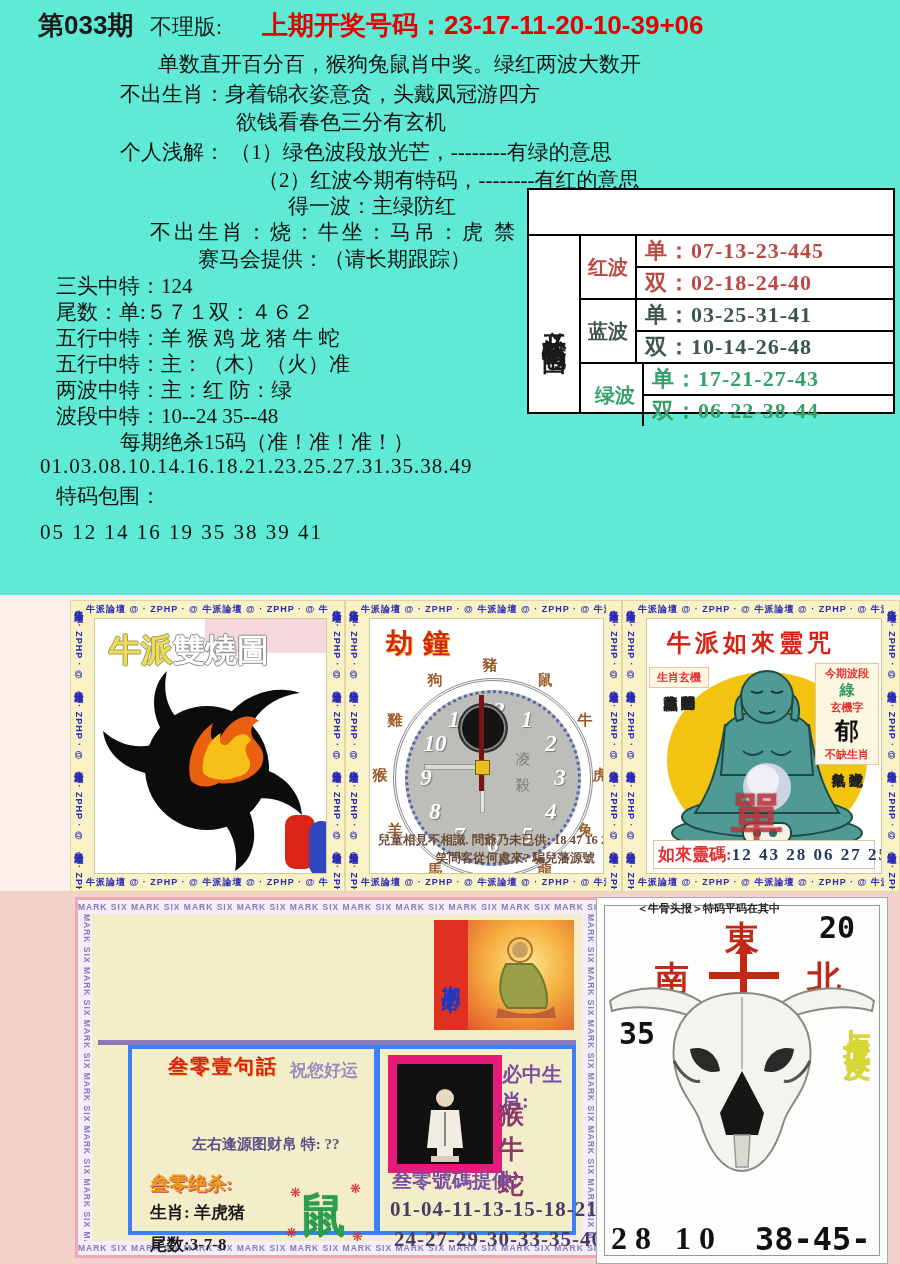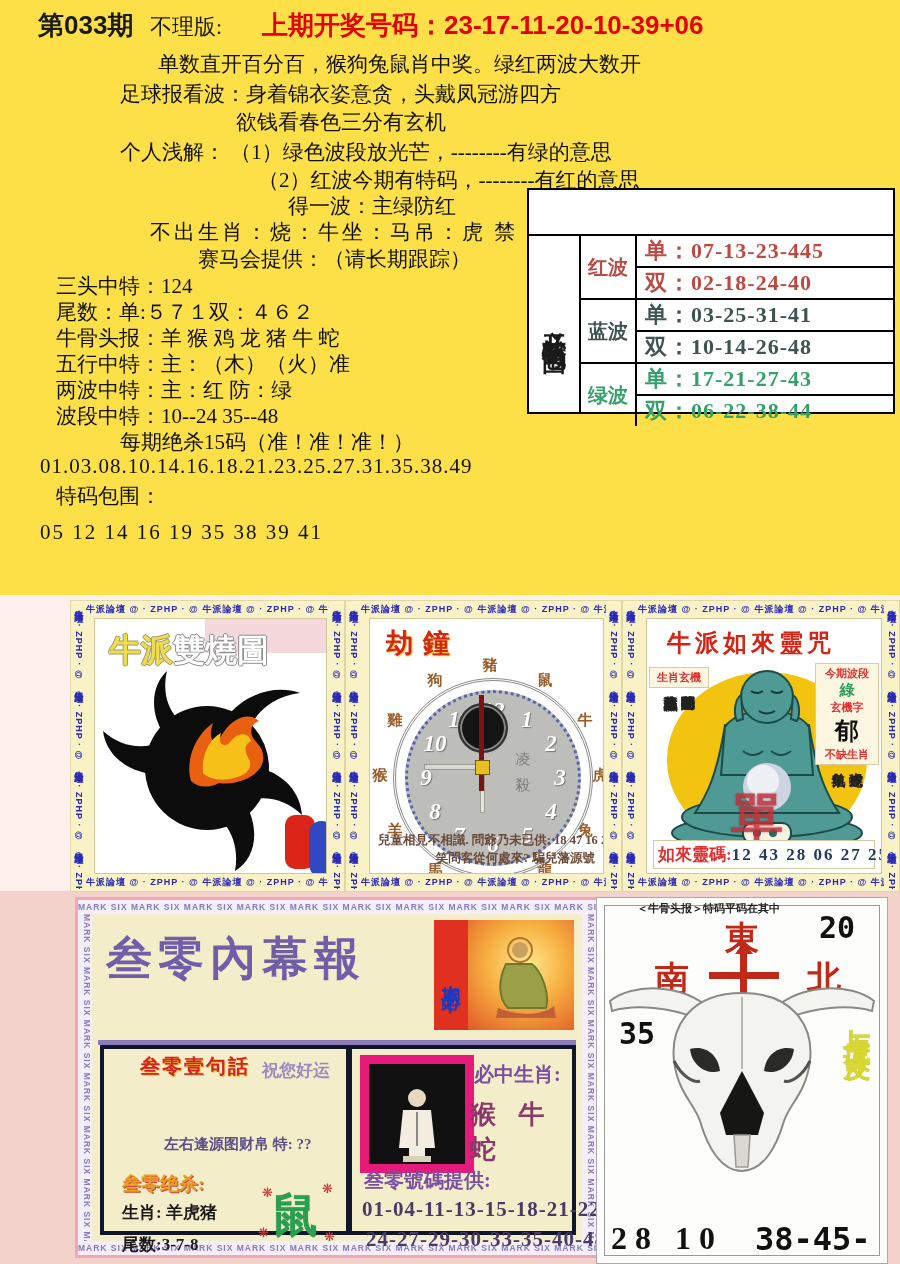--- a/index.html
+++ b/index.html
@@ -1,32 +1,32 @@
 <!DOCTYPE html>
 <html><head>
 <meta charset="utf-8">
 <style>
   html,body{margin:0;padding:0;background:#ffffff;}
-  #page{position:relative;width:900px;height:1264px;overflow:hidden;background:#fde047;
+  #page{position:relative;width:900px;height:1264px;overflow:hidden;background:#5eead4;
         font-family:"Liberation Serif","DejaVu Serif",serif;color:#1a1a1a;}
   .abs{position:absolute;}
   
   .issue{left:38px;top:8px;font-size:26px;font-weight:bold;font-family:"Liberation Sans",sans-serif;}
   .edition{left:150px;top:12px;font-size:22px;}
   .lastdraw{left:262px;top:8px;font-size:26px;font-weight:bold;color:#e60000;font-family:"Liberation Sans",sans-serif;}
   .bline{font-size:21px;white-space:nowrap;color:#111;}
   
   .wtable{left:527px;top:188px;width:364px;height:222px;border:2px solid #000;background:#fff;}
   .wtop{height:44px;border-bottom:2px solid #000;}
   .wbody{display:flex;height:176px;}
   .wvert{width:50px;border-right:2px solid #000;display:flex;align-items:center;justify-content:center;
          writing-mode:vertical-rl;text-orientation:upright;font-size:24px;font-weight:bold;letter-spacing:4px;}
   .wgroups{flex:1;display:flex;flex-direction:column;}
   .wgroup{flex:1;display:flex;border-bottom:2px solid #000;}
-  .wgroup:last-child{border-bottom:none;}
+  .wgroup:last-child{border-bottom:none;padding-left:7px;}
   .wlabel{width:54px;border-right:2px solid #000;display:flex;align-items:center;justify-content:center;
           font-size:20px;font-weight:bold;text-align:center;line-height:1.1;}
   .wnums{flex:1;display:flex;flex-direction:column;}
   .wrow{flex:1;display:flex;align-items:center;padding-left:8px;font-size:22px;font-weight:bold;letter-spacing:1px;border-bottom:2px solid #000;white-space:nowrap;}
   .wrow:last-child{border-bottom:none;}
   .c-red{color:#bc4a42;} .c-blue{color:#3d5450;} .c-green{color:#35a06a;}
   
   .lowbg1{left:0;top:595px;width:900px;height:296px;background:#fdf0ec;}
   .lowbg2{left:0;top:891px;width:900px;height:373px;background:#f3d2cc;}
   .panel{background:#f8f2c6;box-shadow:0 0 0 1px #e0d8a0 inset;}
@@ -79,21 +79,21 @@
   .msband.lft{left:3px;top:17px;bottom:17px;width:14px;writing-mode:vertical-rl;}
   .msband.rgt{right:3px;top:17px;bottom:17px;width:14px;writing-mode:vertical-rl;}
   .msinner{position:absolute;left:17px;right:17px;top:17px;bottom:17px;background:#f4edca;}
   .mstitle{position:absolute;left:14px;top:14px;font-size:46px;font-weight:bold;color:#6f5fa8;letter-spacing:6px;
            font-family:"Liberation Sans",sans-serif;}
   .msbadge{position:absolute;right:8px;top:6px;width:140px;height:110px;background:#e03020;display:flex;}
   .msbadgetxt{width:34px;writing-mode:vertical-rl;text-orientation:upright;color:#2038c0;font-weight:bold;
               font-size:19px;display:flex;align-items:center;justify-content:center;letter-spacing:3px;}
   .msdeity{flex:1;background:radial-gradient(circle at 55% 40%,#ffe890 0%,#f6b040 45%,#e05828 100%);position:relative;}
   .mshr{position:absolute;left:6px;right:6px;top:126px;height:5px;background:#8a7ab8;}
-  .msbox{position:absolute;border:4px solid #0f172a;background:#f4edca;}
+  .msbox{position:absolute;border:4px solid #3b82f6;background:#f4edca;margin-left:28px;}
   .slogan{color:#d42020;font-size:20px;font-weight:bold;text-shadow:1px 1px 0 #f0c040;letter-spacing:2px;}
   .wish{color:#9a8ac0;font-size:17px;font-weight:bold;}
   .fortune{color:#5a4f86;font-size:15px;font-weight:bold;}
   .killlab{color:#e8a020;font-size:19px;font-weight:bold;text-shadow:1px 1px 0 #d04040;}
   .darkb{color:#1a1a1a;font-size:17px;font-weight:bold;}
   .bigrat{position:absolute;font-size:46px;font-weight:bold;color:#28a050;text-shadow:0 0 1px #0a6a30;}
   .ratdot{position:absolute;color:#d03030;font-size:13px;}
   .blackbox{position:absolute;border:9px solid #e61a7a;background:#101010;display:flex;align-items:flex-end;justify-content:center;}
   .purple20{color:#7a4fa0;font-size:20px;font-weight:bold;}
   .animals{color:#8a3a6a;font-size:26px;font-weight:bold;letter-spacing:8px;}
@@ -114,30 +114,30 @@
 <div id="page">
 
   <div class="abs lowbg1"></div>
   <div class="abs lowbg2"></div>
 
   <div class="abs issue">第033期</div>
   <div class="abs edition">不理版:</div>
   <div class="abs lastdraw">上期开奖号码：23-17-11-20-10-39+06</div>
 
   <div class="abs bline" style="left:158px;top:50px;">单数直开百分百，猴狗兔鼠肖中奖。绿红两波大数开</div>
-  <div class="abs bline" style="left:120px;top:80px;">足球报看波：身着锦衣姿意贪，头戴凤冠游四方</div>
+  <div class="abs bline" style="left:120px;top:80px;">不出生肖：身着锦衣姿意贪，头戴凤冠游四方</div>
   <div class="abs bline" style="left:236px;top:108px;">欲钱看春色三分有玄机</div>
   <div class="abs bline" style="left:120px;top:138px;">个人浅解：  （1）绿色波段放光芒，--------有绿的意思</div>
   <div class="abs bline" style="left:258px;top:166px;">（2）红波今期有特码，--------有红的意思</div>
   <div class="abs bline" style="left:288px;top:192px;">得一波：主绿防红</div>
   <div class="abs bline" style="left:150px;top:218px;letter-spacing:3px;">不出生肖：烧：牛坐：马吊：虎 禁：羊</div>
   <div class="abs bline" style="left:198px;top:245px;">赛马会提供：（请长期跟踪）</div>
   <div class="abs bline" style="left:56px;top:272px;">三头中特：124</div>
   <div class="abs bline" style="left:56px;top:298px;">尾数：单:５７１双：４６２</div>
-  <div class="abs bline" style="left:56px;top:324px;">牛骨头报：羊 猴 鸡 龙 猪 牛 蛇</div>
+  <div class="abs bline" style="left:56px;top:324px;">五行中特：羊 猴 鸡 龙 猪 牛 蛇</div>
   <div class="abs bline" style="left:56px;top:350px;">五行中特：主：（木）（火）准</div>
   <div class="abs bline" style="left:56px;top:376px;">两波中特：主：红 防：绿</div>
   <div class="abs bline" style="left:56px;top:402px;">波段中特：10--24 35--48</div>
   <div class="abs bline" style="left:120px;top:428px;">每期绝杀15码（准！准！准！）</div>
   <div class="abs bline" style="left:40px;top:454px;letter-spacing:1px;">01.03.08.10.14.16.18.21.23.25.27.31.35.38.49</div>
   <div class="abs bline" style="left:56px;top:482px;">特码包围：</div>
   <div class="abs bline" style="left:40px;top:520px;letter-spacing:2px;">05 12 14 16 19 35 38 39 41</div>
 
   <div class="abs wtable">
     <div class="wtop"></div>
@@ -293,21 +293,20 @@
       <div class="p3bottom"><span class="p3bl">如來靈碼:</span><span class="p3bn">12 43 28 06 27 25 18</span></div>
     </div>
   </div>
 
   <div class="abs msouter">
     <div class="msband top">MARK SIX   MARK SIX   MARK SIX   MARK SIX   MARK SIX   MARK SIX   MARK SIX   MARK SIX   MARK SIX   MARK SIX   MARK SIX   MARK SIX   MARK SIX   MARK SIX</div>
     <div class="msband bot">MARK SIX   MARK SIX   MARK SIX   MARK SIX   MARK SIX   MARK SIX   MARK SIX   MARK SIX   MARK SIX   MARK SIX   MARK SIX   MARK SIX   MARK SIX   MARK SIX</div>
     <div class="msband lft">MARK SIX   MARK SIX   MARK SIX   MARK SIX   MARK SIX   MARK SIX   MARK SIX   MARK SIX   MARK SIX   MARK SIX   MARK SIX   MARK SIX   MARK SIX   MARK SIX</div>
     <div class="msband rgt">MARK SIX   MARK SIX   MARK SIX   MARK SIX   MARK SIX   MARK SIX   MARK SIX   MARK SIX   MARK SIX   MARK SIX   MARK SIX   MARK SIX   MARK SIX   MARK SIX</div>
     <div class="msinner">
-      <div class="mstitle">叁零內幕報</div>
       <div class="msbadge">
         <div class="msbadgetxt">本期必中</div>
         <div class="msdeity">
           <svg width="100" height="110" viewBox="0 0 100 110" style="position:absolute;left:0;top:0;">
             <circle cx="52" cy="30" r="12" fill="none" stroke="#b07030" stroke-width="2"></circle>
             <circle cx="52" cy="30" r="8" fill="#c8a060"></circle>
             <path d="M38 44 C 30 60 30 78 40 88 L 78 88 C 82 74 74 52 64 44 Z" fill="#9aa048" stroke="#707830" stroke-width="2"></path>
             <path d="M30 88 C 50 96 74 96 86 86 L 88 98 L 28 98 Z" fill="#c06038"></path>
           </svg>
         </div>

